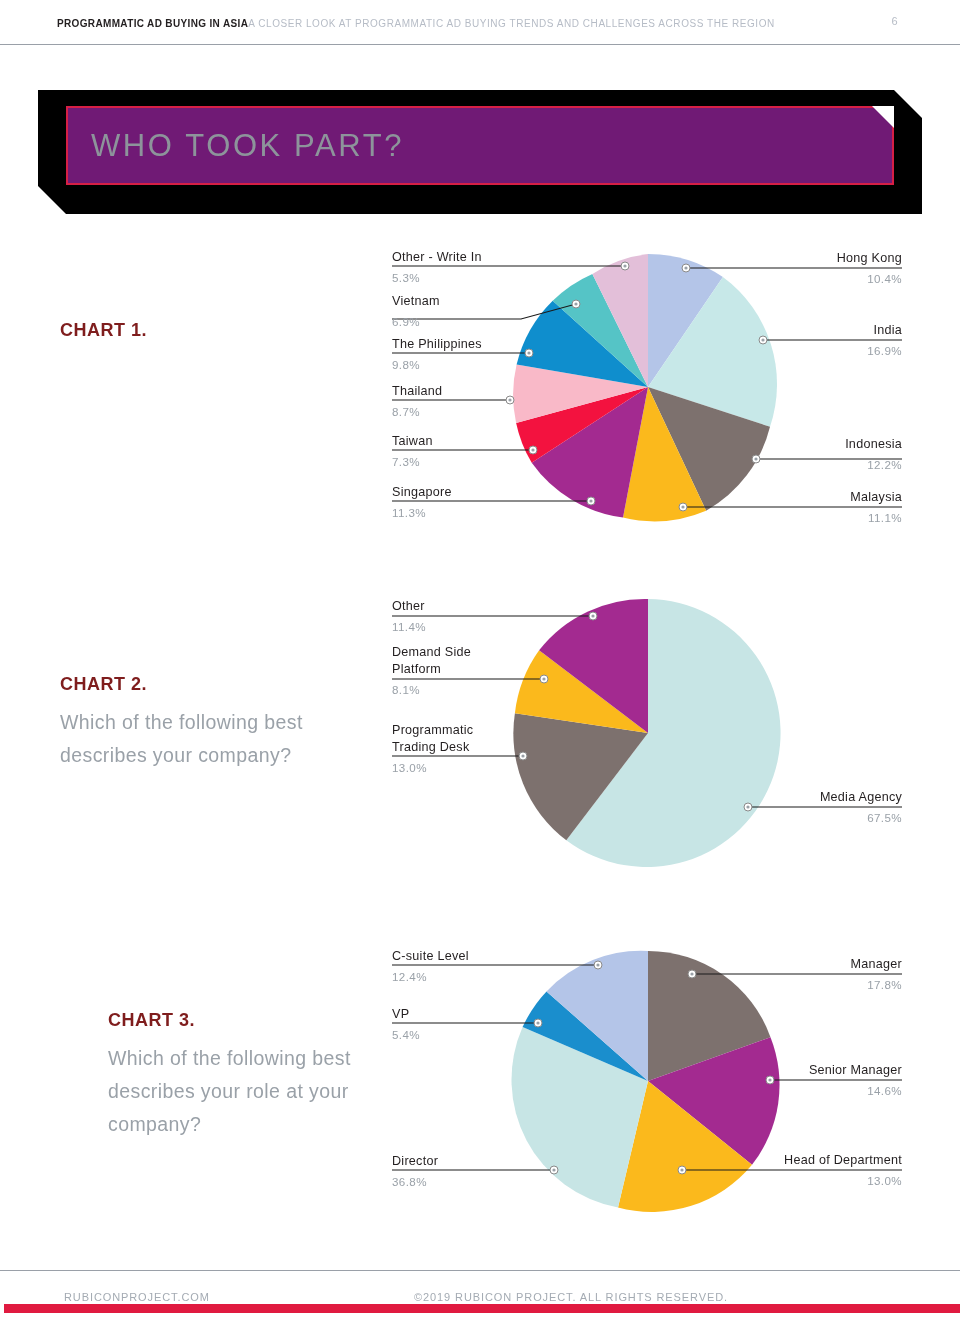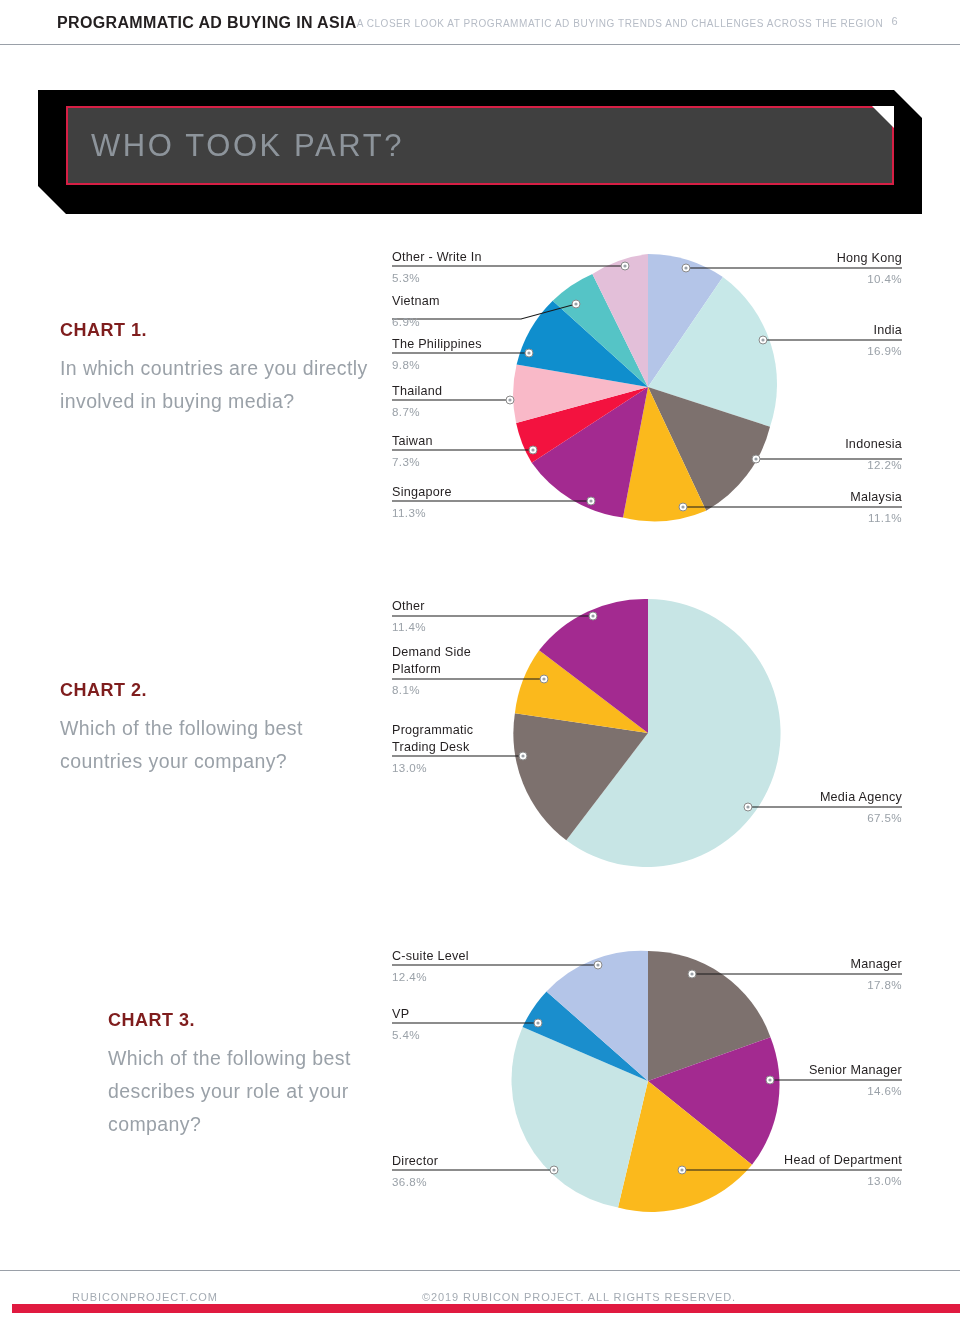--- a/index.html
+++ b/index.html
@@ -15,21 +15,21 @@
 
   
   #page-header{
     position:absolute; left:0; top:0; width:960px; height:44px;
   }
   #page-header .hdr-inner{
     position:absolute; left:57px; top:15px; right:57px; height:16px;
     display:flex; align-items:center;
   }
   .hdr-title{
-    font-size:16px; font-weight:bold; letter-spacing:.35px;
+    font-size:10px; font-weight:bold; letter-spacing:.35px;
     color:#231f20; white-space:nowrap;
   }
   .hdr-sub{
     font-size:10px; letter-spacing:.55px; color:#b6bcc6;
     white-space:nowrap;
   }
   .hdr-page{
     position:absolute; right:62px; top:0; font-size:11px; color:#b6bcc6;
     letter-spacing:.4px;
   }
@@ -46,41 +46,41 @@
   #title-banner .notch-tr{
     position:absolute; right:0; top:0; width:0; height:0;
     border-left:28px solid transparent; border-top:28px solid #ffffff;
   }
   #title-banner .notch-bl{
     position:absolute; left:0; bottom:0; width:0; height:0;
     border-right:28px solid transparent; border-bottom:28px solid #ffffff;
   }
   #title-plate{
     position:absolute; left:28px; top:16px; width:828px; height:79px;
-    background:#404040; border:2px solid #d61f45;
+    background:#701a75; border:2px solid #d61f45;
     display:flex; align-items:center;
   }
   #title-plate .plate-notch{
     position:absolute; right:-2px; top:-2px; width:0; height:0;
     border-left:22px solid transparent; border-top:22px solid #ffffff;
   }
   #title-text{
     padding-left:23px; font-size:31px; letter-spacing:2.6px;
     color:#8d949b; font-weight:300; white-space:nowrap;
   }
 
   
   .chart-block{ position:absolute; left:0; width:960px; }
   #chart-block-1{ top:236px; height:310px; }
   #chart-block-2{ top:588px; height:300px; }
   #chart-block-3{ top:932px; height:306px; }
 
   .q-col{ position:absolute; left:60px; width:310px; }
   #chart-block-1 .q-col{ top:84px; }
-  #chart-block-2 .q-col{ top:92px; }
+  #chart-block-2 .q-col{ top:86px; }
   #chart-block-3 .q-col{ top:78px;margin-left:48px; }
 
   .chart-kicker{
     font-size:18px; font-weight:bold; color:#7f1d1d;
     letter-spacing:.5px; margin-bottom:11px;
   }
   .chart-question{
     font-size:19.5px; line-height:33px; color:#9aa1a8;
     font-weight:300; letter-spacing:.4px;
   }
@@ -101,21 +101,21 @@
   .underline{ stroke:#1a1a1a; stroke-width:1.1; }
   .dot-outer{ fill:#ffffff; stroke:#8a8a8a; stroke-width:1; }
   .dot-inner{ fill:#9aa1a8; }
 
   
   #footer-rule{
     position:absolute; left:0; top:1270px; width:960px; height:1px;
     background:#9aa0a8;
   }
   #page-footer{
-    position:absolute; left:12px; top:1271px; width:784px; height:42px;
+    position:absolute; left:4px; top:1271px; width:784px; height:42px;
   }
   .ft-left{
     position:absolute; left:60px; top:20px;
     font-size:11px; letter-spacing:.9px; color:#a4abb3;
   }
   .ft-right{
     position:absolute; right:60px; top:20px;
     font-size:11px; letter-spacing:.9px; color:#a4abb3;
   }
   #footer-bar{
@@ -140,21 +140,20 @@
   <div class="notch-bl"></div>
   <div id="title-plate">
     <div class="plate-notch"></div>
     <div id="title-text">WHO TOOK PART?</div>
   </div>
 </div>
 
 <div class="chart-block" id="chart-block-1">
   <div class="q-col">
     <div class="chart-kicker">CHART 1.</div>
-    <div class="chart-question">In which countries are you directly involved in buying media?</div>
   </div>
   <div class="pie-area">
     <svg width="590" height="310" viewBox="0 0 590 310">
       <g>
 
         <path fill="#b4c5e8" d="M278,151 L278,18 A133,133 0 0,1 352.9,41.1 Z"></path>
         <path fill="#c7e8e8" d="M278,151 L352.9,41.1 A133,133 0 0,1 400.0,190.8 Z"></path>
         <path fill="#7d716e" d="M278,151 L400.0,190.8 A133,133 0 0,1 336.1,274.7 Z"></path>
         <path fill="#fbb91c" d="M278,151 L336.1,274.7 A133,133 0 0,1 253.0,281.6 Z"></path>
         <path fill="#a32a90" d="M278,151 L253.0,281.6 A133,133 0 0,1 161.7,226.8 Z"></path>
@@ -237,21 +236,21 @@
         <text class="lbl-name" x="22" y="260">Singapore</text>
         <text class="lbl-pct" x="22" y="281">11.3%</text>
       </g>
     </svg>
   </div>
 </div>
 
 <div class="chart-block" id="chart-block-2">
   <div class="q-col">
     <div class="chart-kicker">CHART 2.</div>
-    <div class="chart-question">Which of the following best countries your company?</div>
+    <div class="chart-question">Which of the following best describes your company?</div>
   </div>
   <div class="pie-area">
     <svg width="590" height="300" viewBox="0 0 590 300">
       <g>
 
         <path fill="#c7e5e5" d="M278,145 L278,11 A134,134 0 1,1 196.3,252.3 Z"></path>
         <path fill="#7d716e" d="M278,145 L196.3,252.3 A134,134 0 0,1 144.9,125.2 Z"></path>
         <path fill="#fbb91c" d="M278,145 L144.9,125.2 A134,134 0 0,1 169.1,62.3 Z"></path>
         <path fill="#a32a90" d="M278,145 L169.1,62.3 A134,134 0 0,1 278,11 Z"></path>
       </g>

